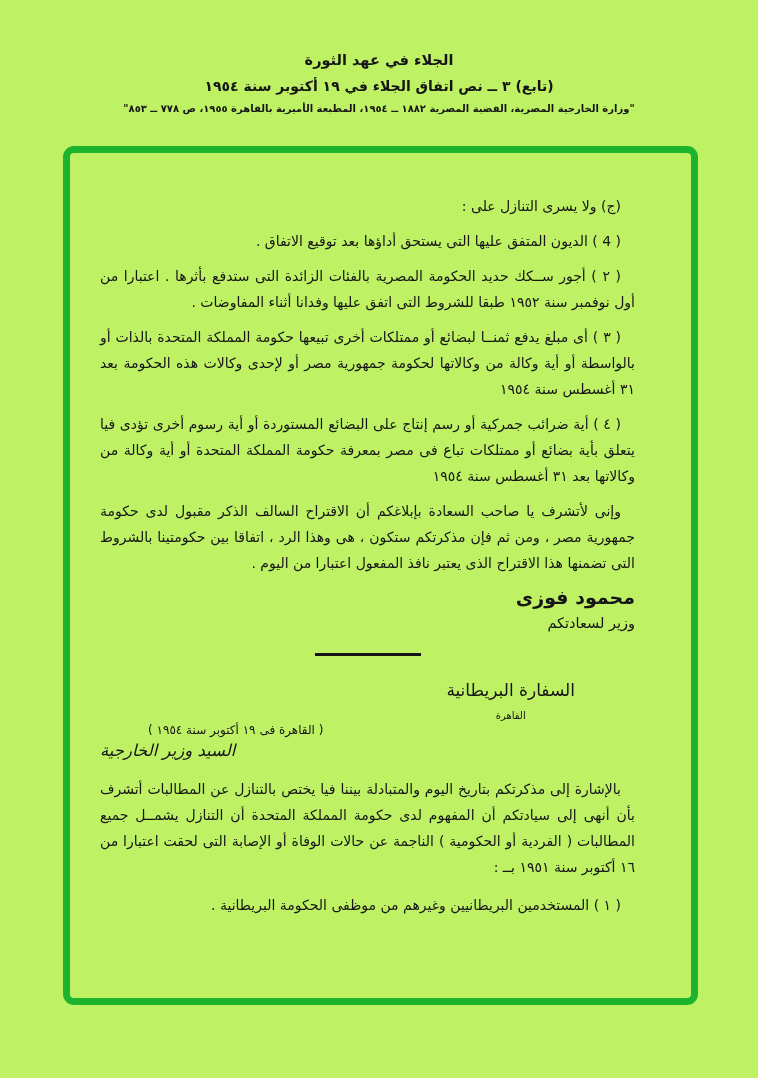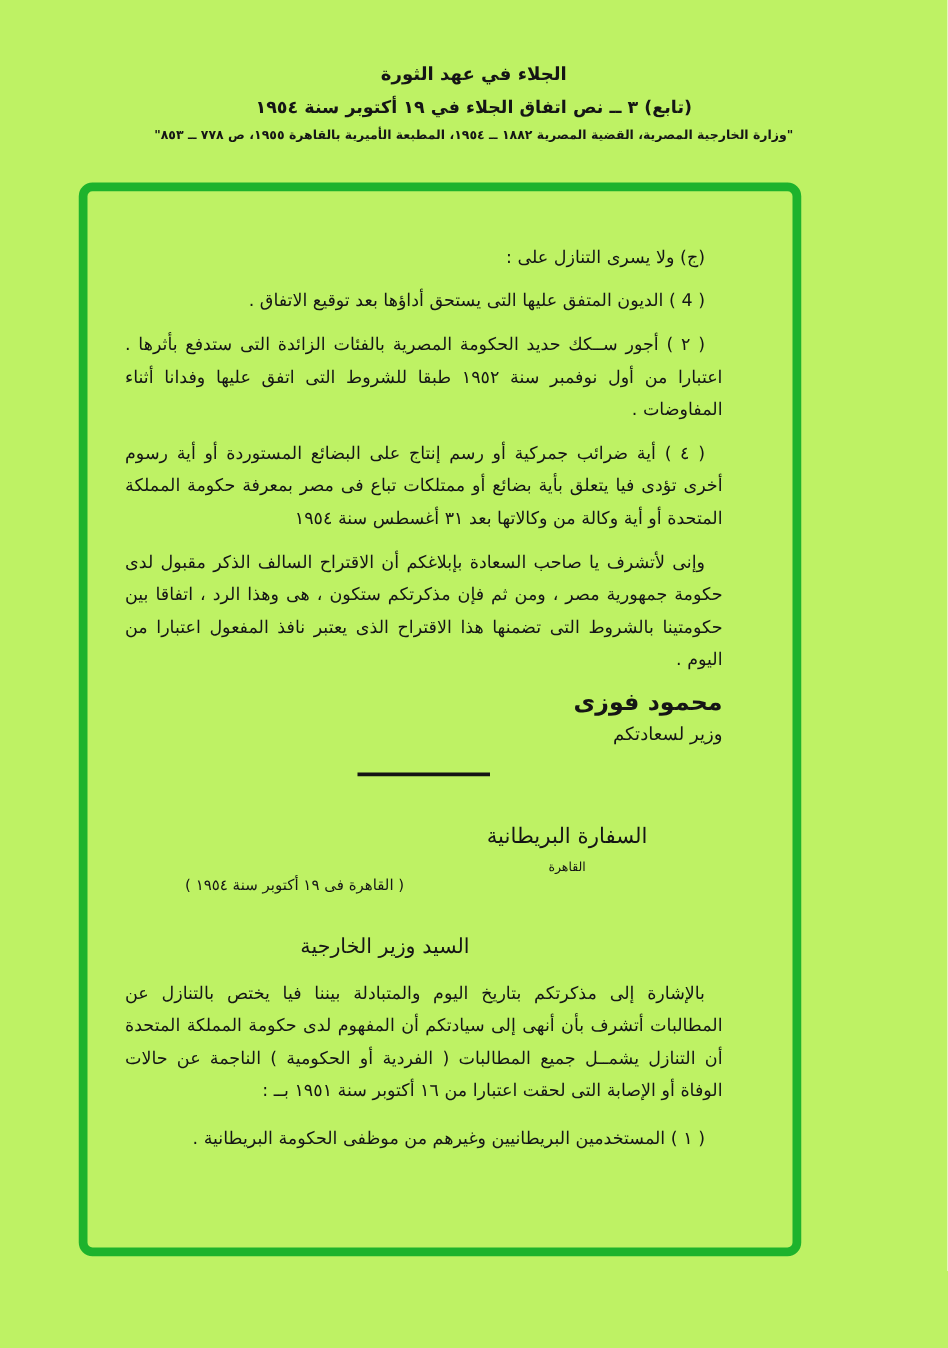--- a/index.html
+++ b/index.html
@@ -10,39 +10,39 @@
     font-family:"DejaVu Sans", sans-serif;
     color:var(--ink); direction:rtl;
   }
   
   .doc-header { position:absolute; top:52px; left:0; right:0; text-align:center; }
   .doc-title    { font-size:14.5px; font-weight:700; }
   .doc-subtitle { font-size:14px;   font-weight:700; margin-top:10px; }
   .doc-source   { font-size:10px;   font-weight:700; margin-top:9px; letter-spacing:0.2px; }
   
   .highlight-box {
-    position:absolute; left:63px; top:146px; width:578px; height:859px;
+    position:absolute; left:63px; top:146px; width:635px; height:859px;
     box-sizing:border-box; border:7px solid var(--green); border-radius:11px;
     padding:40px 56px 0 30px; overflow:hidden;
   }
   .body-text p { margin:0 0 9px; font-size:14px; line-height:26px;
                  text-align:justify; text-indent:14px; }
   .clause-c { text-indent:16px; }
   .closing-line { text-align:right; text-indent:0; margin:13px 86px 6px 0 !important; }
   .scan-mark { font-size:10px; opacity:0.85; margin-right:14px; }
   .signature-block { margin-top:10px; text-align:right; padding-left:58px; }
   .signature-name  { font-size:19px; font-weight:600; letter-spacing:1px; }
   .signature-title { font-size:14.5px; margin-top:7px; }
   .divider { width:106px; height:3px; background:#141414; margin:22px auto 0; }
-  .embassy-block { margin-top:38px; text-align:right; padding-left:0; padding-right:60px; }
+  .embassy-block { margin-top:24px; text-align:right; padding-left:0; padding-right:60px; }
   .embassy-wrap  { display:inline-block; text-align:center; }
   .embassy-name  { font-size:17px; }
   .embassy-city  { font-size:10px; margin-top:10px; }
   .dateline   { text-align:left; padding-left:48px; font-size:12px; margin-top:0; }
-  .salutation { text-align:center; padding-right:62px; font-size:16.5px; margin-top:32px; }
+  .salutation { text-align:left; padding-right:62px; font-size:16.5px; margin-top:4px;font-style:italic; }
   .p-british  { margin-top:16px !important; }
   .p-item1    { margin-top:12px !important; text-align:right !important; text-indent:18px; }
   
   .page-number { position:absolute; top:1028px; left:0; right:0;
                  text-align:center; font-size:13px; }
 </style>
 </head>
 <body>
 
 <div class="page">
@@ -52,20 +52,21 @@
     <div class="doc-subtitle">(تابع) ٣ ــ نص اتفاق الجلاء في ١٩ أكتوبر سنة ١٩٥٤</div>
     <div class="doc-source">"وزارة الخارجية المصرية، القضية المصرية ١٨٨٢ ــ ١٩٥٤، المطبعة الأميرية بالقاهرة ١٩٥٥، ص ٧٧٨ ــ ٨٥٣"</div>
   </div>
 
   <div class="highlight-box">
     <div class="body-text">
 
       <p class="clause-c">(ج) ولا يسرى التنازل على :</p>
       <p>( 4 ) الديون المتفق عليها التى يستحق أداؤها بعد توقيع الاتفاق .</p>
       <p>( ٢ ) أجور ســكك حديد الحكومة المصرية بالفئات الزائدة التى ستدفع بأثرها . اعتبارا من أول نوفمبر سنة ١٩٥٢ طبقا للشروط التى اتفق عليها وفدانا أثناء المفاوضات .</p>
+      <p>( ٣ ) أى مبلغ يدفع ثمنــا لبضائع أو ممتلكات أخرى تبيعها حكومة المملكة المتحدة بالذات أو بالواسطة أو أية وكالة من وكالاتها لحكومة جمهورية مصر أو لإحدى وكالات هذه الحكومة بعد ٣١ أغسطس سنة ١٩٥٤</p>
       <p>( ٤ ) أية ضرائب جمركية أو رسم إنتاج على البضائع المستوردة أو أية رسوم أخرى تؤدى فيا يتعلق بأية بضائع أو ممتلكات تباع فى مصر بمعرفة حكومة المملكة المتحدة أو أية وكالة من وكالاتها بعد ٣١ أغسطس سنة ١٩٥٤</p>
       <p>وإنى لأتشرف يا صاحب السعادة بإبلاغكم أن الاقتراح السالف الذكر مقبول لدى حكومة جمهورية مصر ، ومن ثم فإن مذكرتكم ستكون ، هى وهذا الرد ، اتفاقا بين حكومتينا بالشروط التى تضمنها هذا الاقتراح الذى يعتبر نافذ المفعول اعتبارا من اليوم .</p>
 
 
       <div class="signature-block">
         <div class="signature-name">محمود فوزى</div>
         <div class="signature-title">وزير لسعادتكم</div>
       </div>
 
       <div class="divider"></div>

